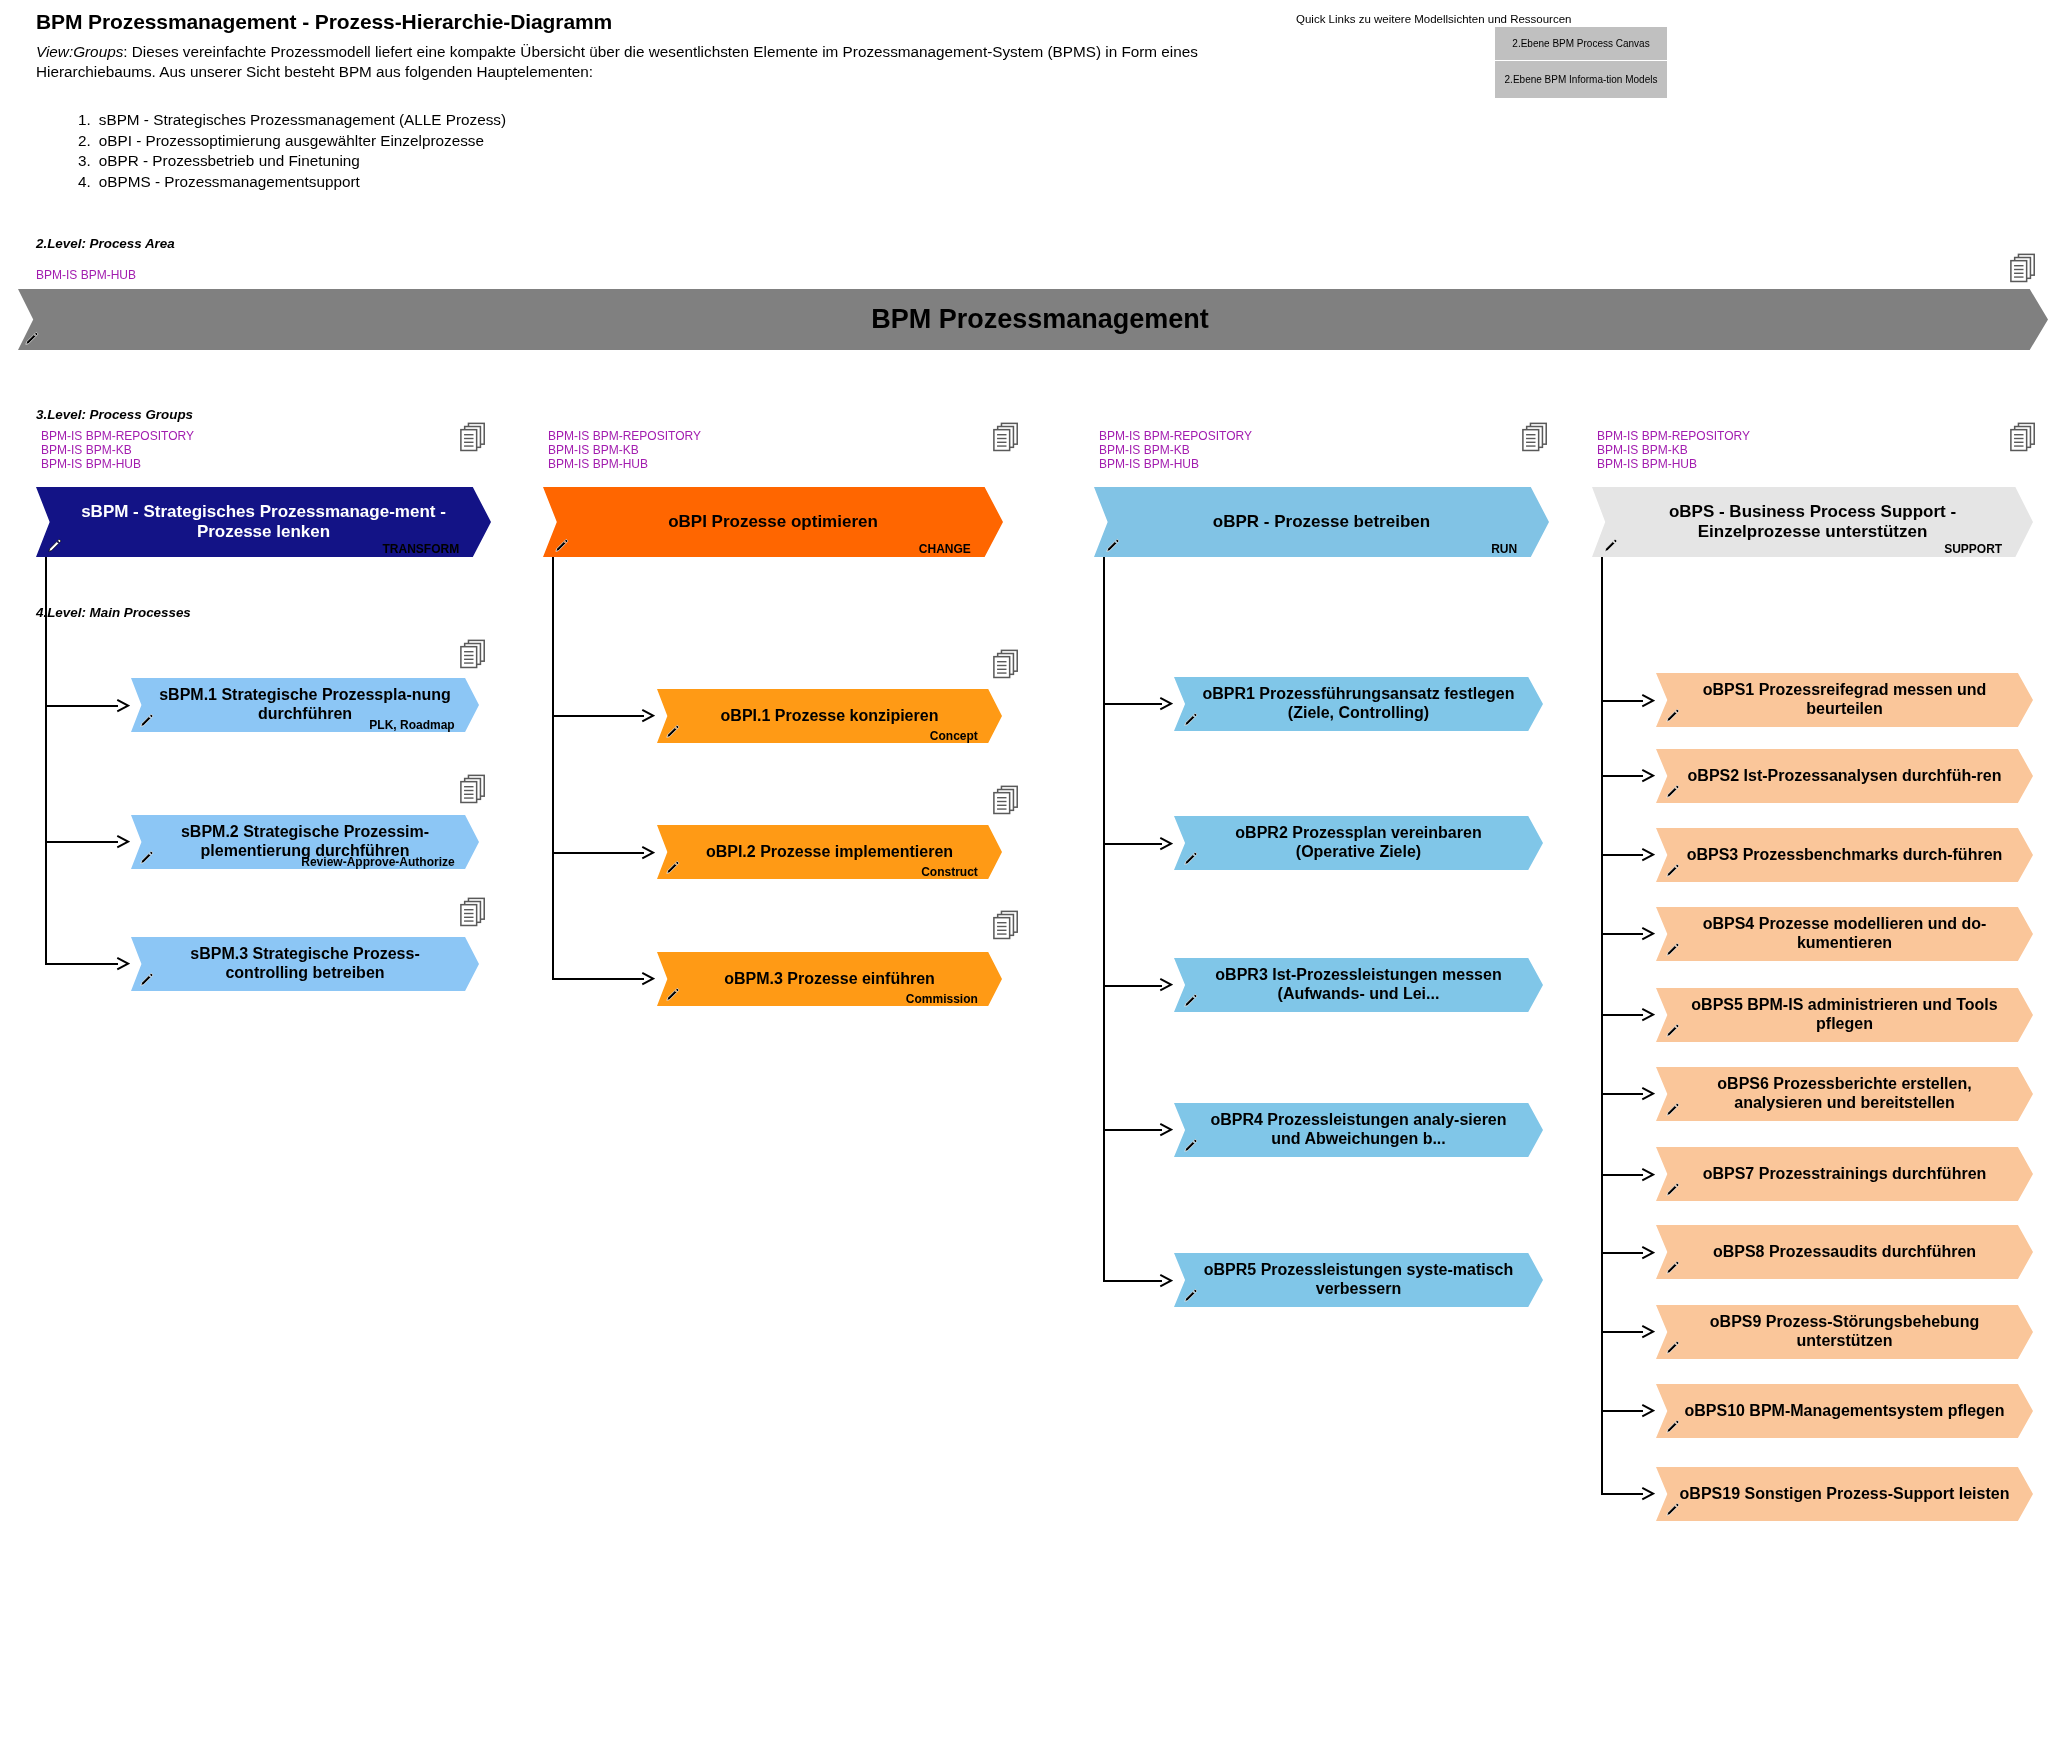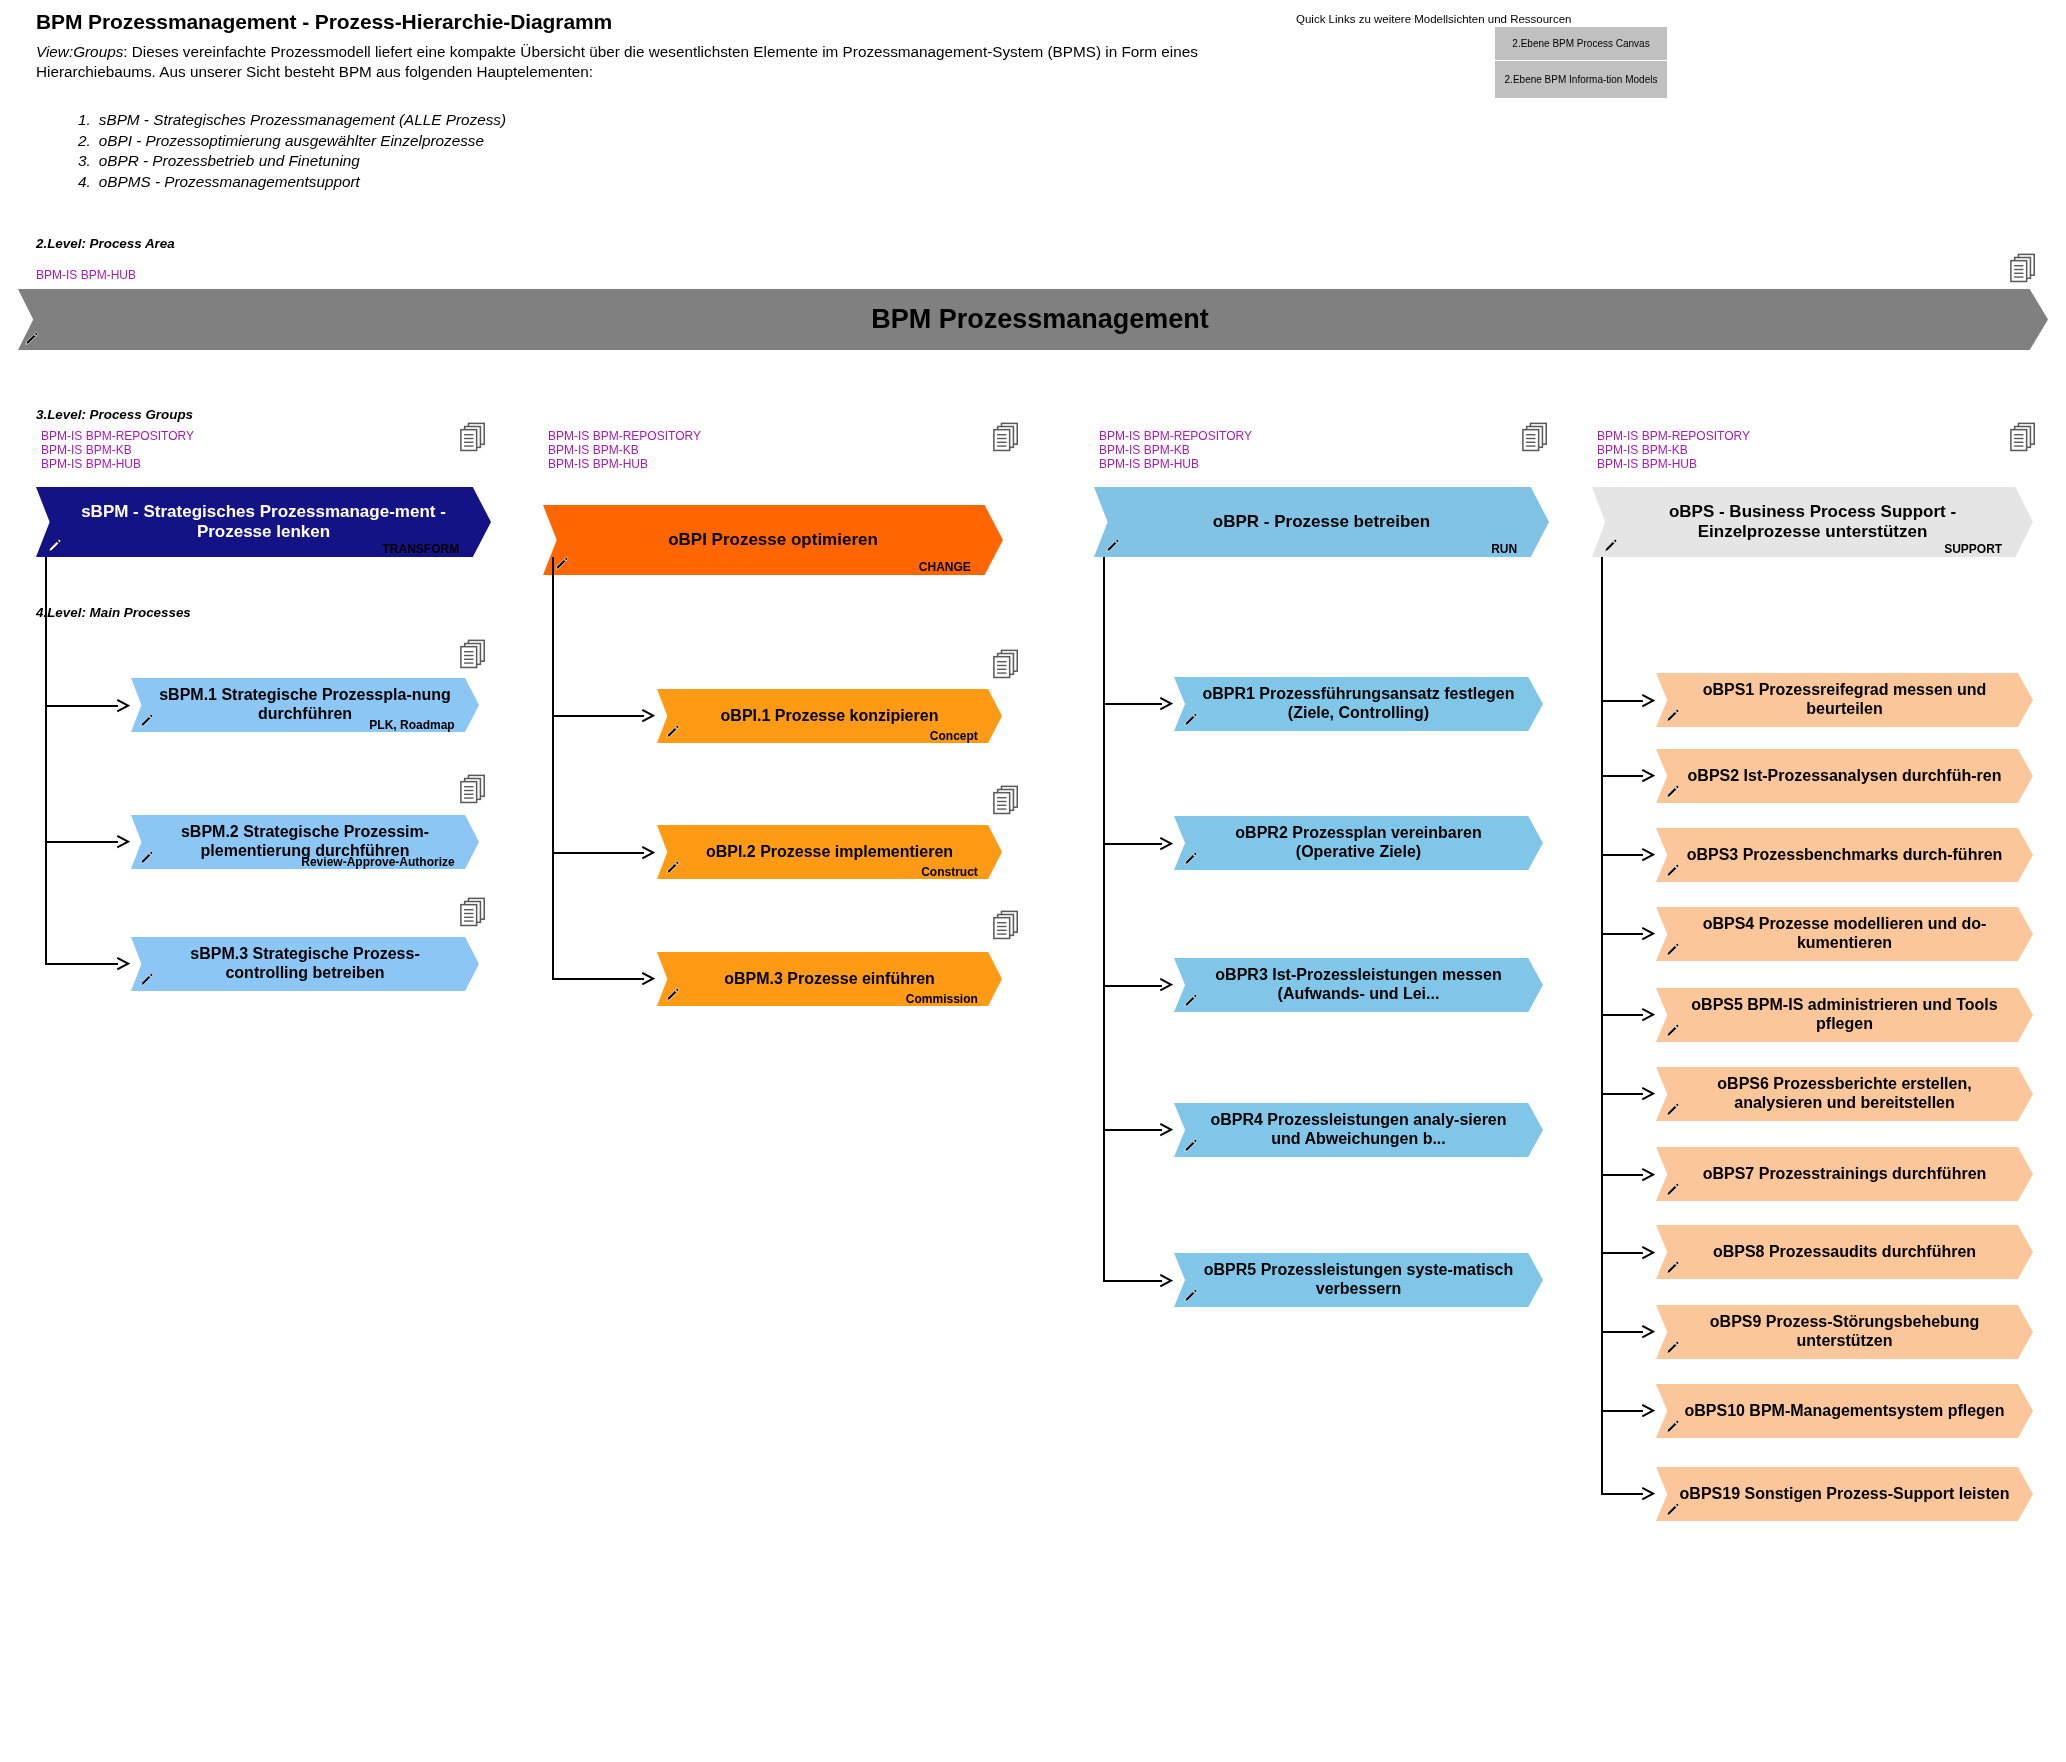--- a/index.html
+++ b/index.html
@@ -19,21 +19,21 @@
   }
   .doc-intro {
     position: absolute; left: 36px; top: 42px; width: 1214px;
     font-size: 15.3px; line-height: 1.32; color: #000;
   }
   .doc-intro .view-compact { font-style: italic; }
   .doc-list {
     position: absolute; left: 64px; top: 110px;
     font-size: 15.3px; line-height: 1.35; color: #000;
   }
-  .doc-list ol { margin-left: 31px; font-style: italic; }
+  .doc-list ol { margin-left: 31px; }
   .doc-list li { padding-left: 3.8px; }
 
   
   .ql-caption {
     position: absolute; left: 1296px; top: 12.8px;
     font-size: 11.5px; color: #000;
   }
   .ql-box {
     position: absolute; left: 1495px;
     width: 172px; background: #c0c0c0;
@@ -86,21 +86,21 @@
     display: flex; align-items: center; justify-content: center;
     -webkit-clip-path: polygon(0% 0%, 99.1% 0%, 100% 50%, 99.1% 100%, 0% 100%, 0.75% 50%);
     clip-path: polygon(0% 0%, 99.1% 0%, 100% 50%, 99.1% 100%, 0% 100%, 0.75% 50%);
   }
   .banner .btitle { font-size: 27px; font-weight: bold; color: #000; margin-left: 14px; }
   .banner .pencil { position: absolute; left: 6.4px; bottom: 3.8px; width: 15.3px; height: 15.3px; }
 
   
   .grp { height: 70px; font-size: 17px; }
   .grp.sbpm  { background: #131386; color: #ffffff; }
-  .grp.obpi  { background: #FF6600; color: #000000; margin-top: 18px; }
+  .grp.obpi  { background: #FF6600; color: #000000; }
   .grp.obpr  { background: #81C3E5; color: #000000; }
   .grp.obps  { background: #FFC900; color: #000000; }
 
   
   .proc { height: 54px; font-size: 16px; color: #000; }
   .proc.blue   { background: #8CC6F5; }
   .proc.orange { background: #FF9A15; }
   .proc.lblue  { background: #80C6E8; }
   .proc.peach  { background: #FAC69A; }
   .proc .tagline { bottom: 0px; }

